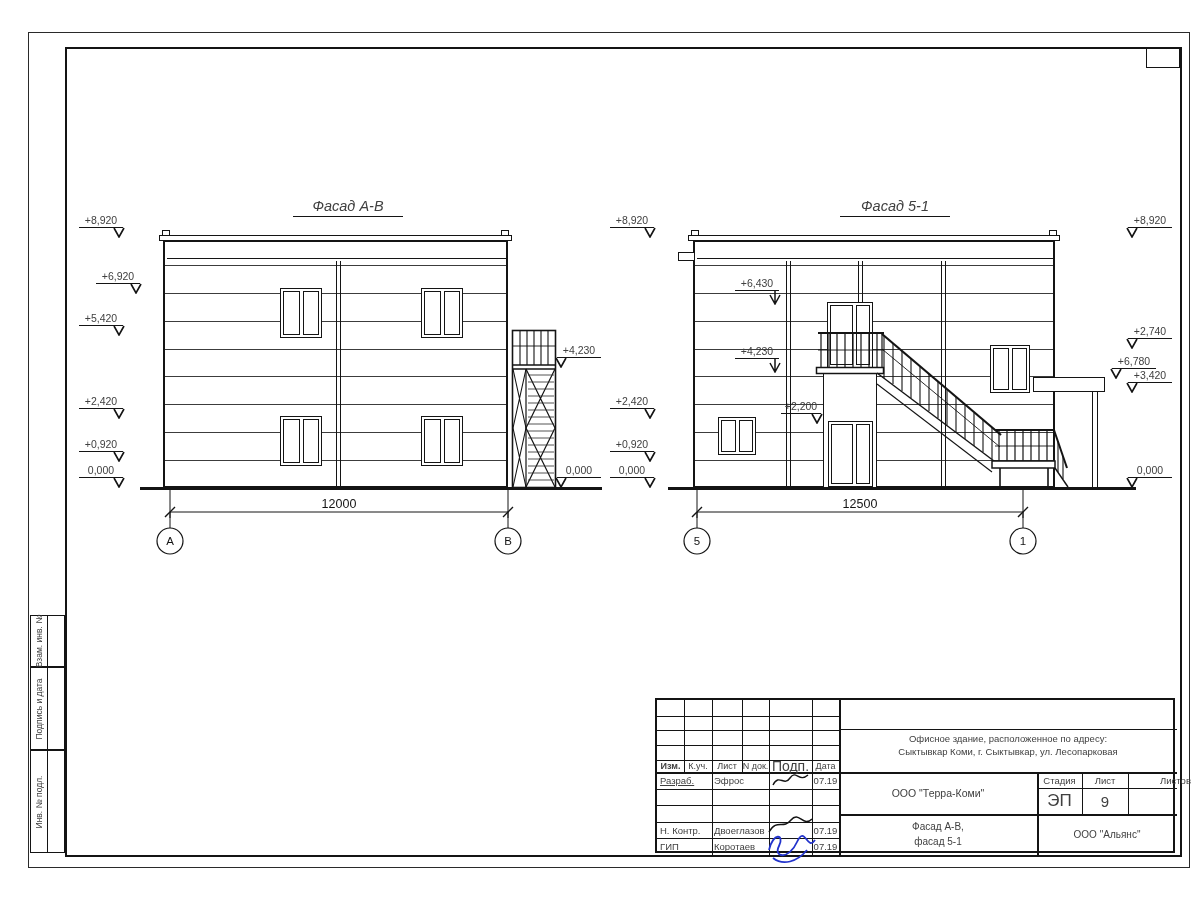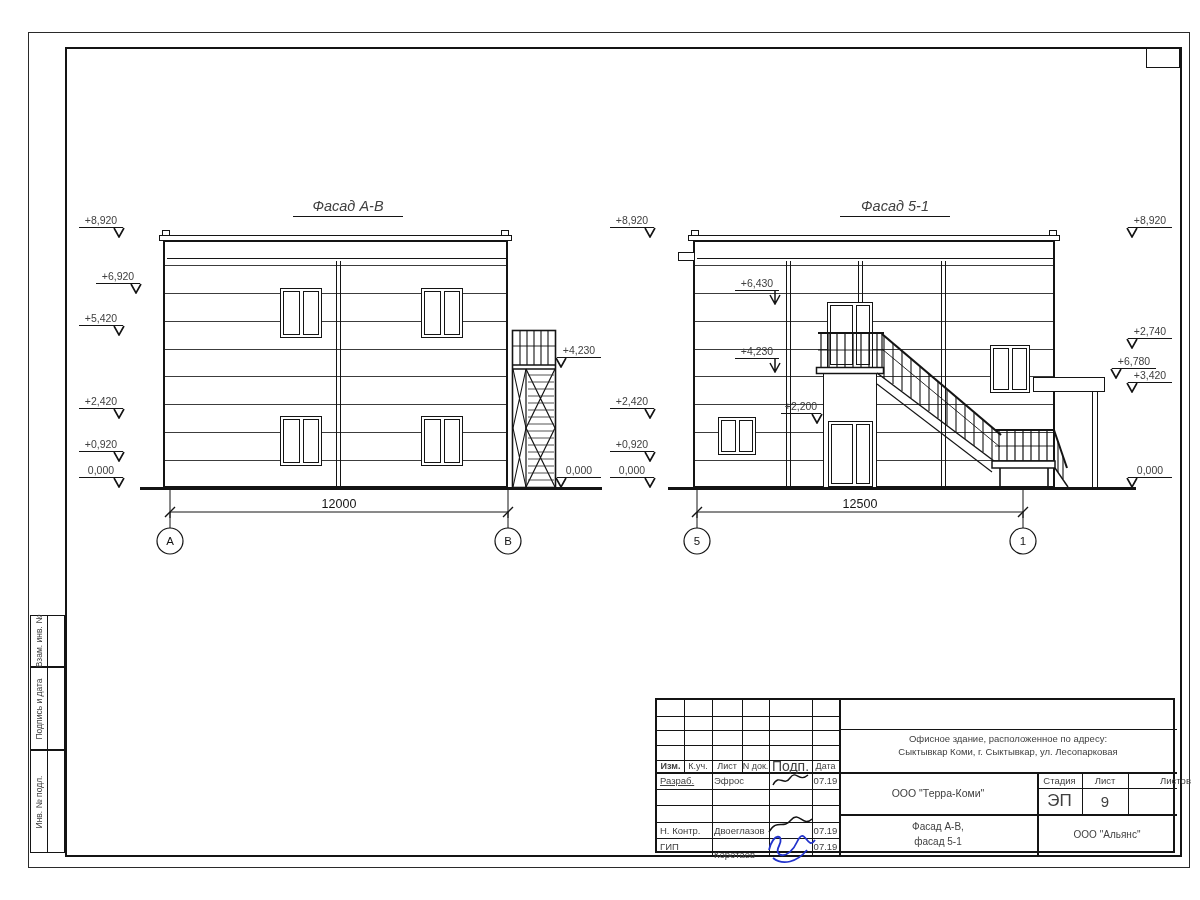--- a/index.html
+++ b/index.html
@@ -357,21 +357,21 @@
     <div class="tb-cell ctr" style="left:112px;top:60px;width:43px;height:12px;font-size:14px;">Подп.</div>
     <div class="tb-cell ctr" style="left:155px;top:60px;width:27px;height:12px;font-size:9px;">Дата</div>
 
     <div class="tb-cell" style="left:3px;top:72px;width:50px;height:17px;text-decoration:underline;">Разраб.</div>
     <div class="tb-cell" style="left:57px;top:72px;width:54px;height:17px;">Эфрос</div>
     <div class="tb-cell ctr" style="left:155px;top:72px;width:27px;height:17px;">07.19</div>
     <div class="tb-cell" style="left:3px;top:122px;width:50px;height:16px;">Н. Контр.</div>
     <div class="tb-cell" style="left:57px;top:122px;width:56px;height:16px;">Двоеглазов</div>
     <div class="tb-cell ctr" style="left:155px;top:122px;width:27px;height:16px;">07.19</div>
     <div class="tb-cell" style="left:3px;top:138px;width:50px;height:17px;">ГИП</div>
-    <div class="tb-cell" style="left:57px;top:138px;width:56px;height:17px;margin-top:8px;">Коротаев</div>
+    <div class="tb-cell" style="left:57px;top:138px;width:56px;height:17px;">Коротаев</div>
     <div class="tb-cell ctr" style="left:155px;top:138px;width:27px;height:17px;">07.19</div>
 
     <svg class="abs" style="left:112px;top:70px;" width="43" height="22">
       <path d="M4,15 C10,3 15,17 21,8 S30,13 39,5" fill="none" stroke="#141414" stroke-width="1.4"></path>
     </svg>
     <svg class="abs" style="left:108px;top:112px;" width="50" height="28">
       <path d="M4,20 C12,6 18,18 26,8 S38,16 47,7" fill="none" stroke="#141414" stroke-width="1.5"></path>
     </svg>
     <svg class="abs" style="left:106px;top:126px;overflow:visible;" width="56" height="44">
       <path d="M6,24 C10,6 22,8 16,20 S26,34 34,16 S44,26 52,14 M10,32 C20,40 34,36 44,24" fill="none" stroke="#2233cc" stroke-width="1.8"></path>

